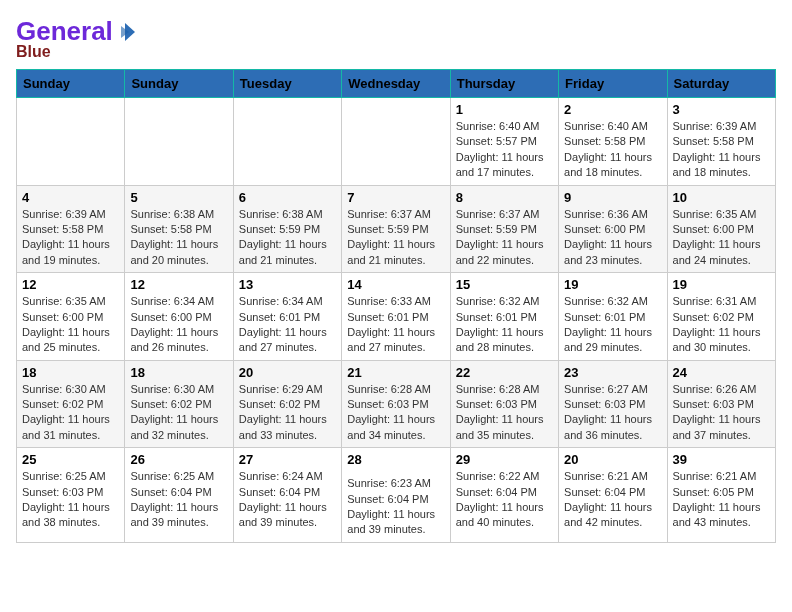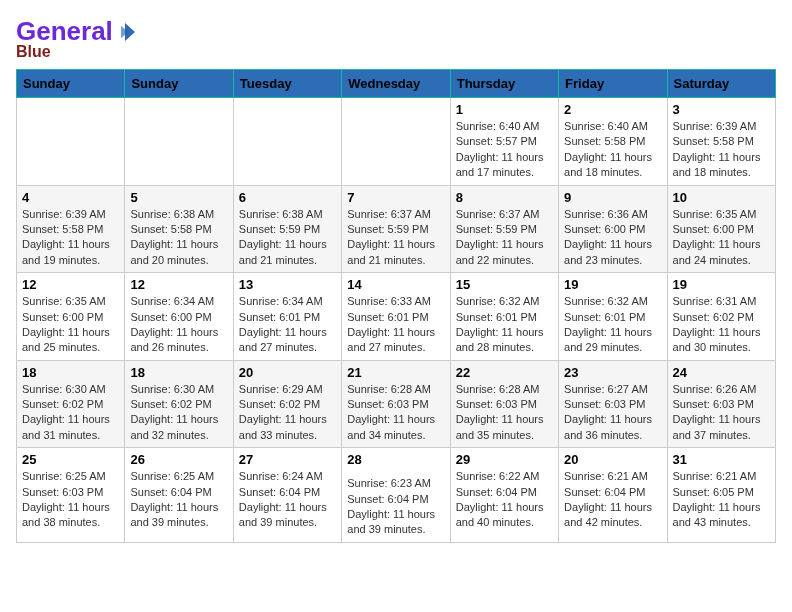--- a/index.html
+++ b/index.html
@@ -326,21 +326,21 @@
 and 40 minutes.</div>
         </td>
         <td>
           <span class="day-num">20</span>
           <div class="day-info" style="white-space: pre-line;">Sunrise: 6:21 AM
 Sunset: 6:04 PM
 Daylight: 11 hours
 and 42 minutes.</div>
         </td>
         <td>
-          <span class="day-num">31</span>
+          <span class="day-num">39</span>
           <div class="day-info" style="white-space: pre-line;">Sunrise: 6:21 AM
 Sunset: 6:05 PM
 Daylight: 11 hours
 and 43 minutes.</div>
         </td>
       </tr>
     </tbody>
 </table>
 
 </body></html>

